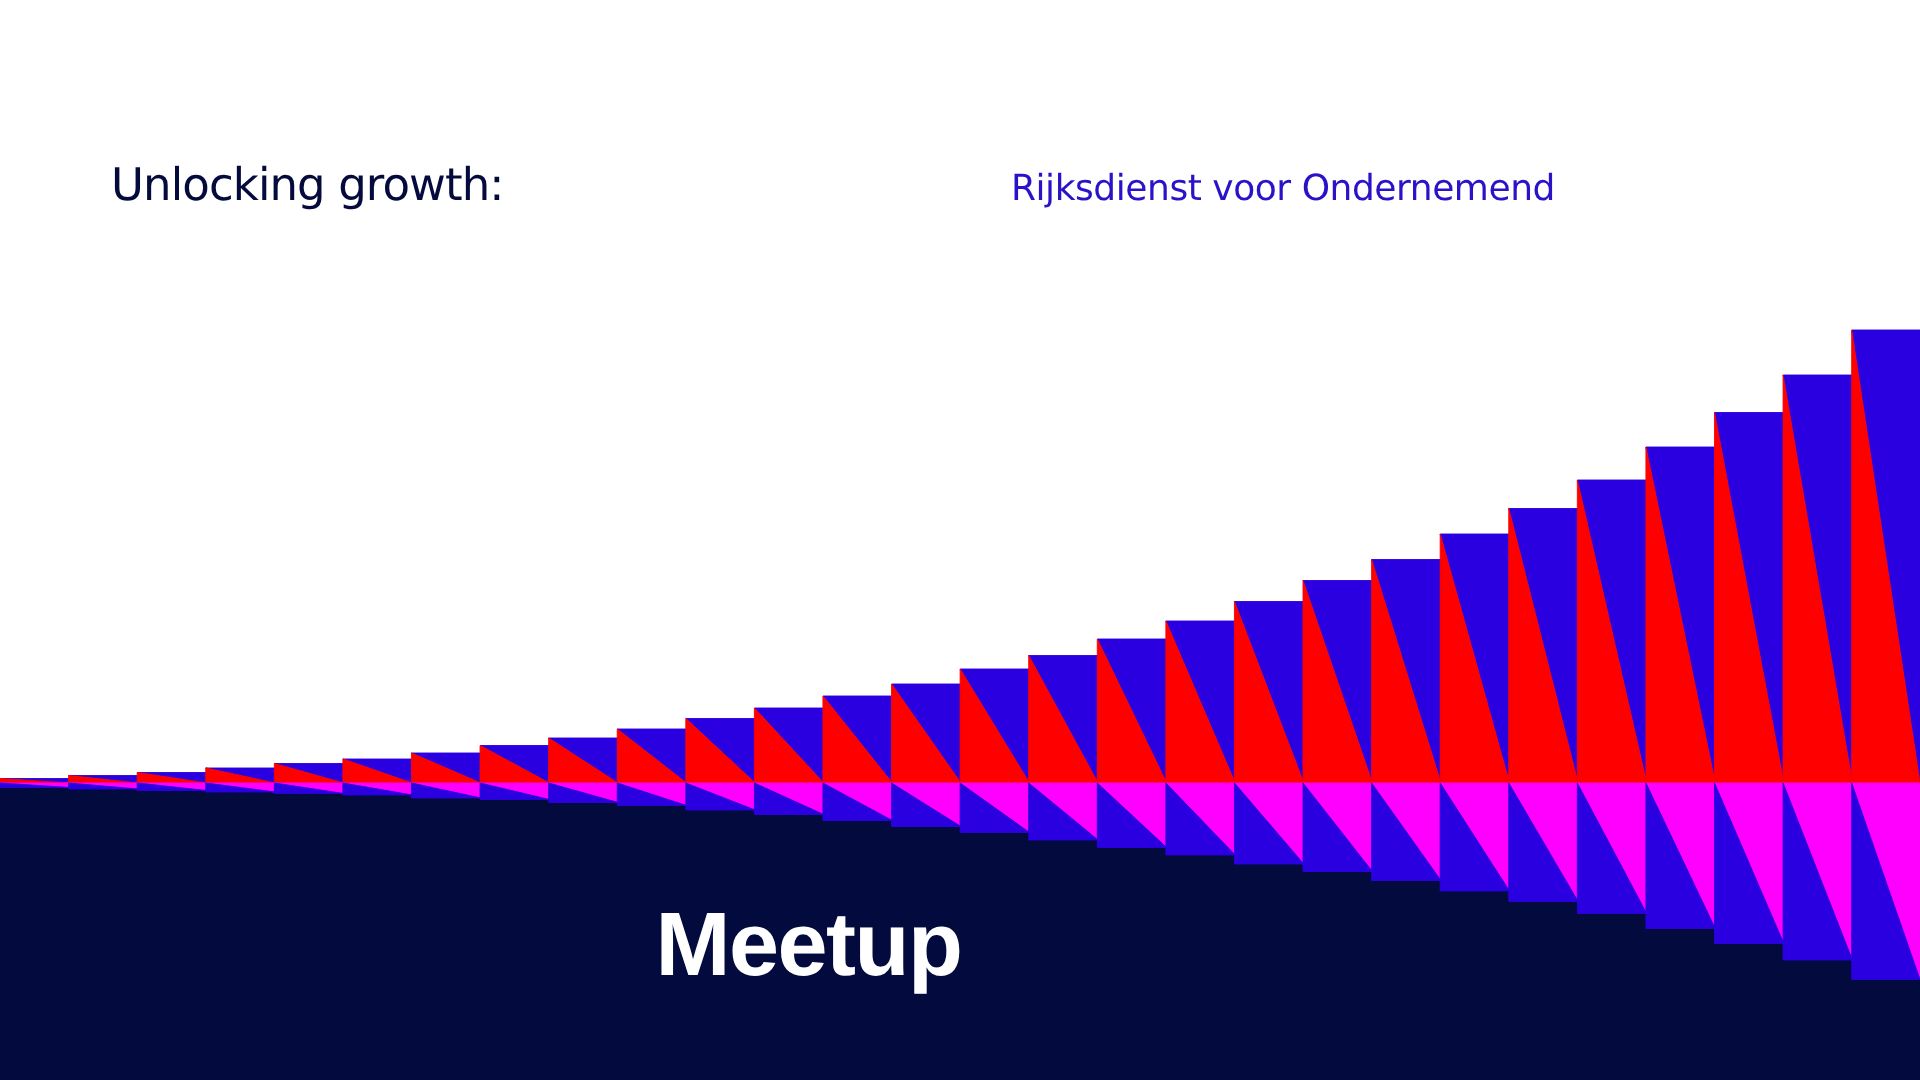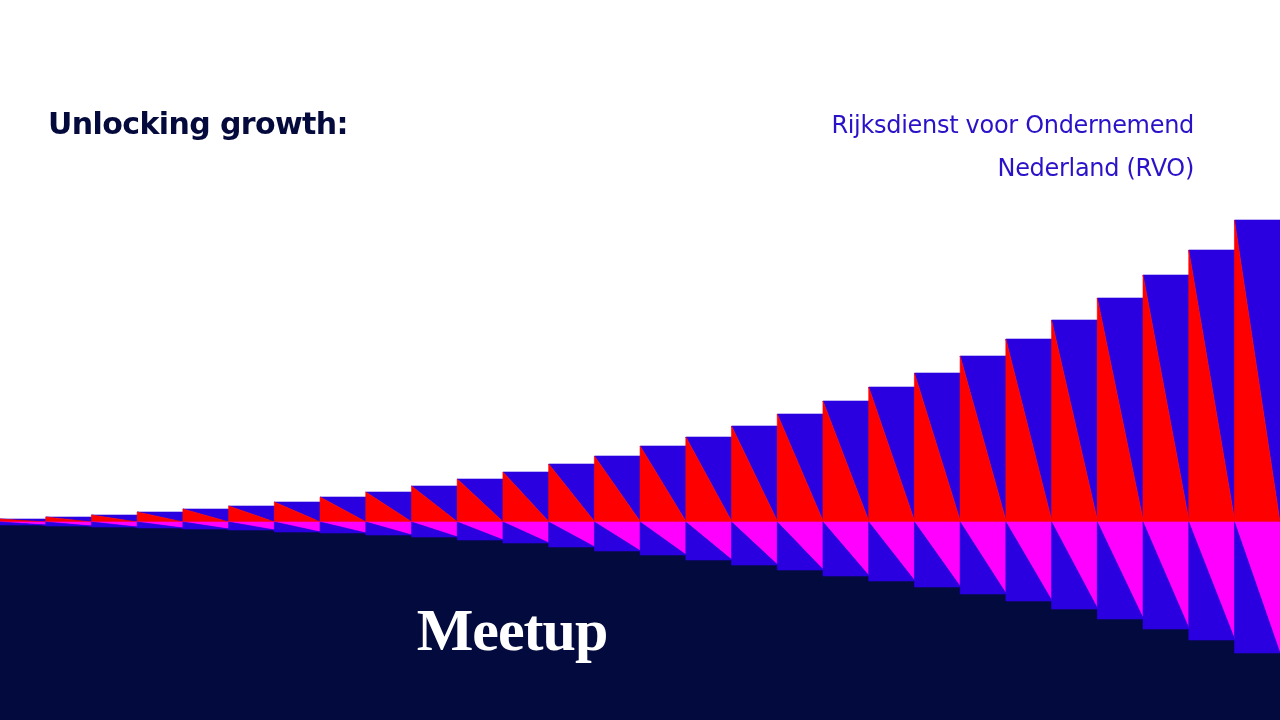--- a/index.html
+++ b/index.html
@@ -3,42 +3,42 @@
   <meta charset="utf-8">
   <style>
     html, body { margin: 0; padding: 0; }
     body {
       width: 1280px; height: 720px; overflow: hidden;
       background: #ffffff; position: relative;
       font-family: "DejaVu Sans", sans-serif;
     }
     .slide { position: absolute; inset: 0; width: 1280px; height: 720px; }
     .title {
-      position: absolute; left: 48px; top: 102px; width: 520px;
-      font-family: "DejaVu Sans", sans-serif; font-weight: bold;
+      position: absolute; left: 74px; top: 102px; width: 520px;
+      font-family: "DejaVu Sans", sans-serif; font-weight: normal;
       font-size: 30px; line-height: 43px; color: #050a3c;
       letter-spacing: -0.6px;
     }
     .title span { display: block; white-space: nowrap; }
     .org {
       position: absolute; left: 674px; top: 104px; width: 520px;
       font-family: "DejaVu Sans", sans-serif; font-weight: normal;
       font-size: 24px; line-height: 43px; color: #2a12c8;
       letter-spacing: -0.3px;
     }
-    .org span { display: block; white-space: nowrap; text-align: right; }
+    .org span { display: block; white-space: nowrap; }
     .bg-dark {
       position: absolute; left: 0; top: 520px; width: 1280px; height: 200px;
       background: #020a3e;
     }
     svg.pattern { position: absolute; left: 0; top: 0; }
     .meetup {
       position: absolute; left: 0; top: 592px; width: 1024px; text-align: center;
-      font-family: Liberation Serif, serif; font-weight: bold;
-      font-size: 60px; line-height: 76px; color: #ffffff; letter-spacing: -1px;
+      font-family: Liberation Sans, sans-serif; font-weight: bold;
+      font-size: 60px; line-height: 76px; color: #ffffff; letter-spacing: -1px; padding-left: 27px;
     }
   </style>
 </head>
 <body>
 
 <div class="slide">
   <div class="bg-dark"></div>
 
   <svg class="pattern" width="1280" height="720" viewBox="0 0 1280 720">
       <polygon points="0,519 46.22,519 46.22,522" fill="#2a00e0" stroke="#2a00e0" stroke-width="0.6"></polygon>
@@ -154,17 +154,16 @@
       <polygon points="1234.44,522 1280,522 1280,653" fill="#ff00ff" stroke="#ff00ff" stroke-width="0.6"></polygon>
       <polygon points="1234.44,522 1280,653 1234.44,653" fill="#2a00e0" stroke="#2a00e0" stroke-width="0.6"></polygon>
     </svg>
 
   <div class="title">
     <span>Unlocking growth:</span>
   </div>
 
   <div class="org">
     <span>Rijksdienst voor Ondernemend</span>
-    <span>Nederland (RVO)</span>
   </div>
 
   <div class="meetup">Meetup</div>
 </div>
 
 </body></html>

